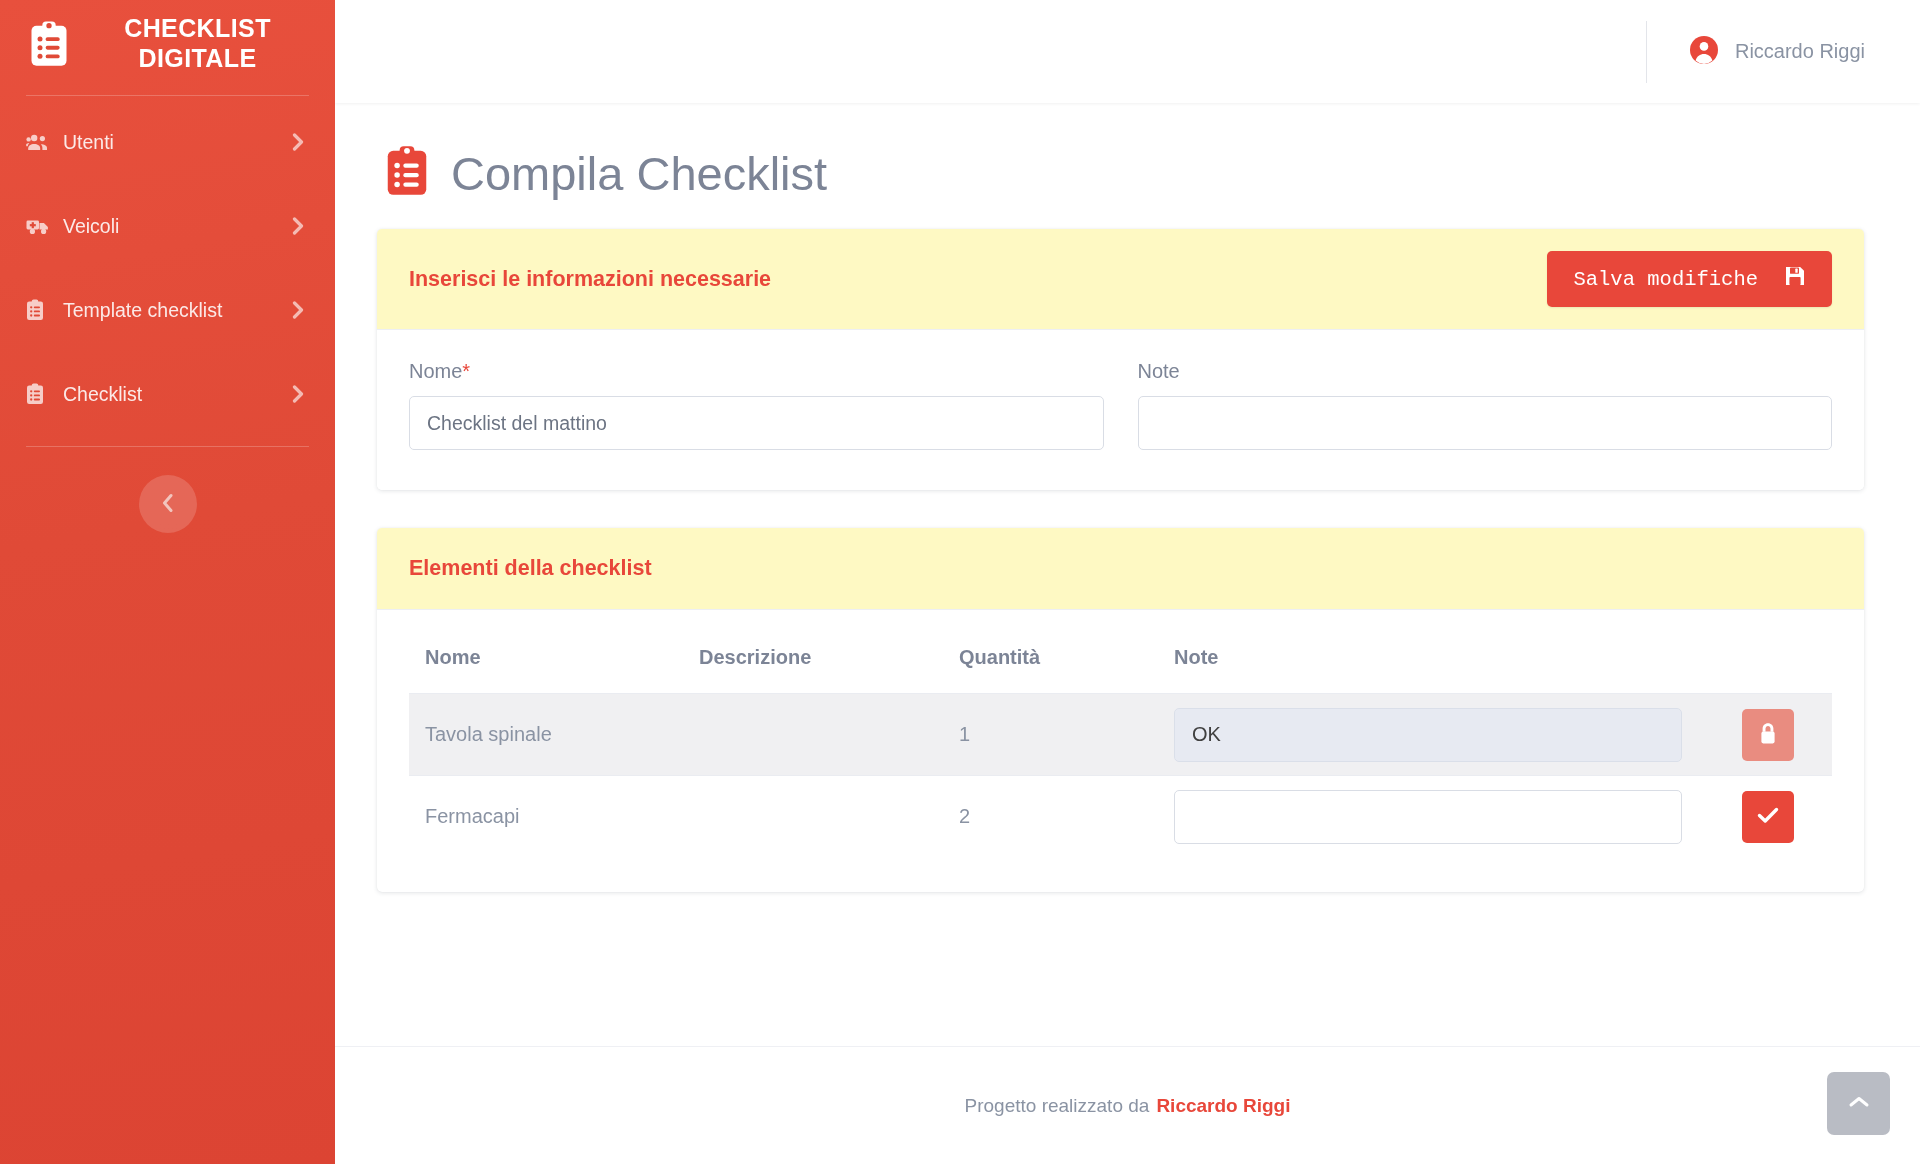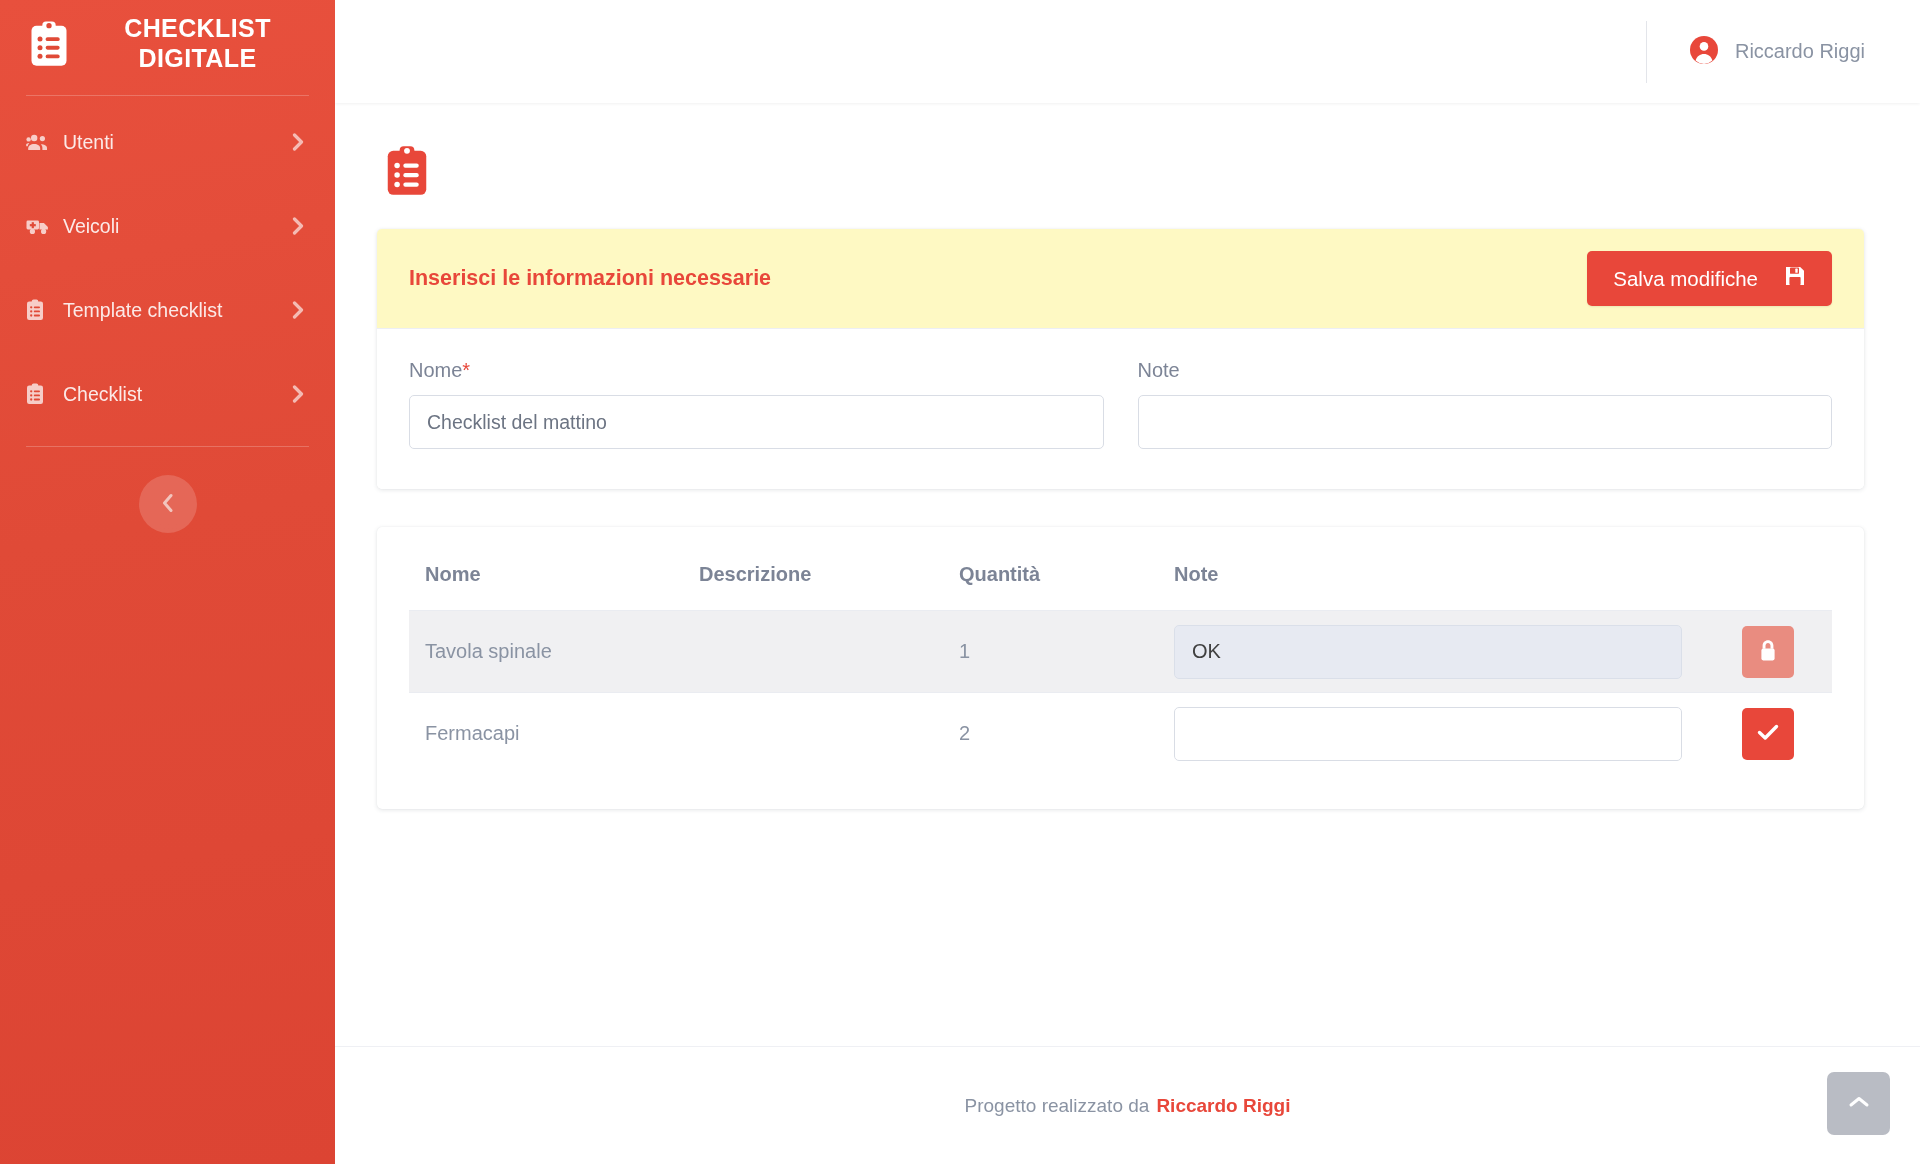--- a/index.html
+++ b/index.html
@@ -189,21 +189,21 @@
     font-size: 21.5px;
     font-weight: bold;
   }
 
   .btn-save {
     background: #E8473A;
     color: #FFFFFF;
     border: none;
     border-radius: 5px;
     font-size: 20.5px;
-    font-family: Liberation Sans, sans-serif;
+    font-family: Liberation Mono, monospace;
     padding: 14px 26px;
     display: flex;
     align-items: center;
     gap: 26px;
     cursor: pointer;
     box-shadow: 0 1px 2px rgba(0,0,0,0.08);
   }
 
   .card-body { padding: 30px 32px 40px 32px; background: #FFFFFF; }
 
@@ -462,20 +462,21 @@
             <rect x="8" y="0.5" width="8" height="5" rx="2.2"></rect>
             <circle cx="12" cy="3" r="1.6" fill="#FFFFFF"></circle>
             <circle cx="6.6" cy="11" r="1.5" fill="#FFFFFF"></circle>
             <rect x="10" y="9.9" width="8.4" height="2.3" rx="1.1" fill="#FFFFFF"></rect>
             <circle cx="6.6" cy="16.2" r="1.5" fill="#FFFFFF"></circle>
             <rect x="10" y="15.1" width="8.4" height="2.3" rx="1.1" fill="#FFFFFF"></rect>
             <circle cx="6.6" cy="21.4" r="1.5" fill="#FFFFFF"></circle>
             <rect x="10" y="20.3" width="8.4" height="2.3" rx="1.1" fill="#FFFFFF"></rect>
           </svg>
         </span>
+        <h1 class="page-title">Compila Checklist</h1>
       </div>
 
       <section class="card">
         <div class="card-header">
           <span class="card-header-title">Inserisci le informazioni necessarie</span>
           <button class="btn-save">
             <span>Salva modifiche</span>
             <span>
               <svg width="22" height="22" viewBox="0 0 22 22" fill="#FFFFFF">
                 <path d="M2 2h14.2L20 5.8V20H2z"></path>
@@ -499,20 +500,23 @@
             <div class="form-group">
               <label class="form-label">Note</label>
               <input class="form-input" type="text" value="" style="">
             </div>
 
           </div>
         </div>
       </section>
 
       <section class="card">
+        <div class="card-header">
+          <span class="card-header-title">Elementi della checklist</span>
+        </div>
         <div class="table-wrap">
           <table>
             <thead>
               <tr>
                 <th class="col-nome">Nome</th>
                 <th class="col-desc">Descrizione</th>
                 <th class="col-qta">Quantità</th>
                 <th class="col-note">Note</th>
                 <th class="col-act"></th>
               </tr>

